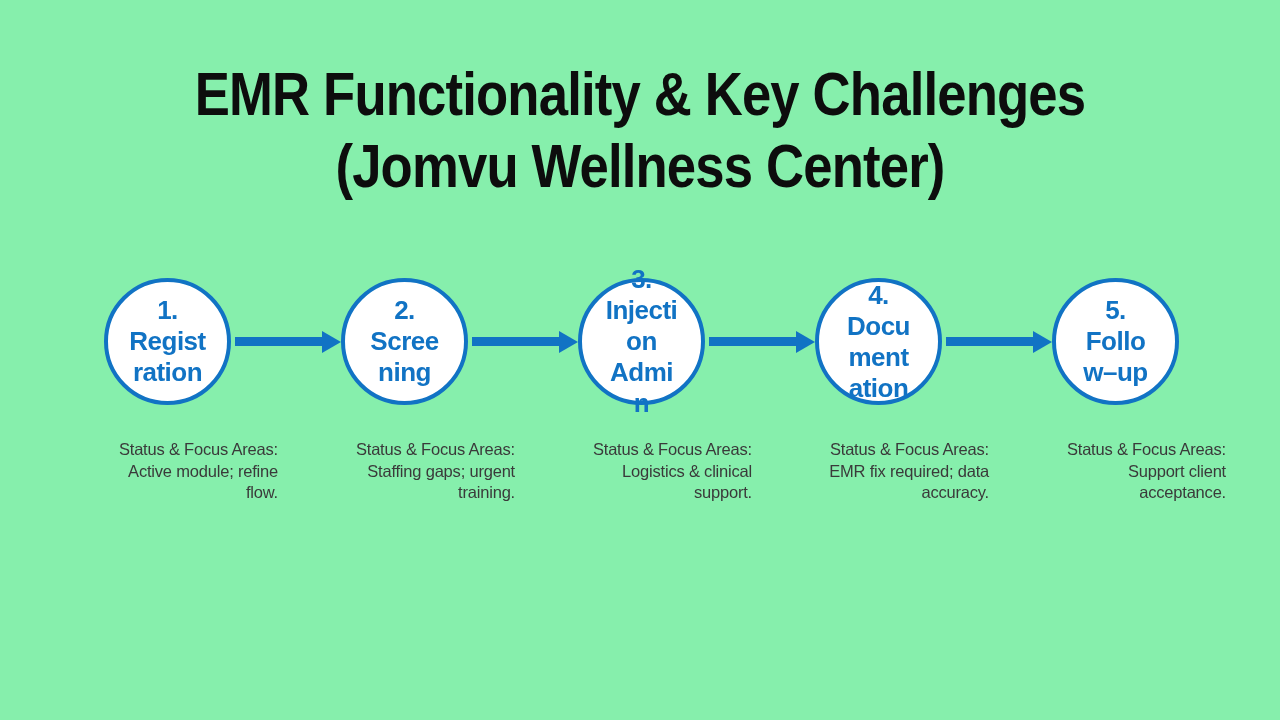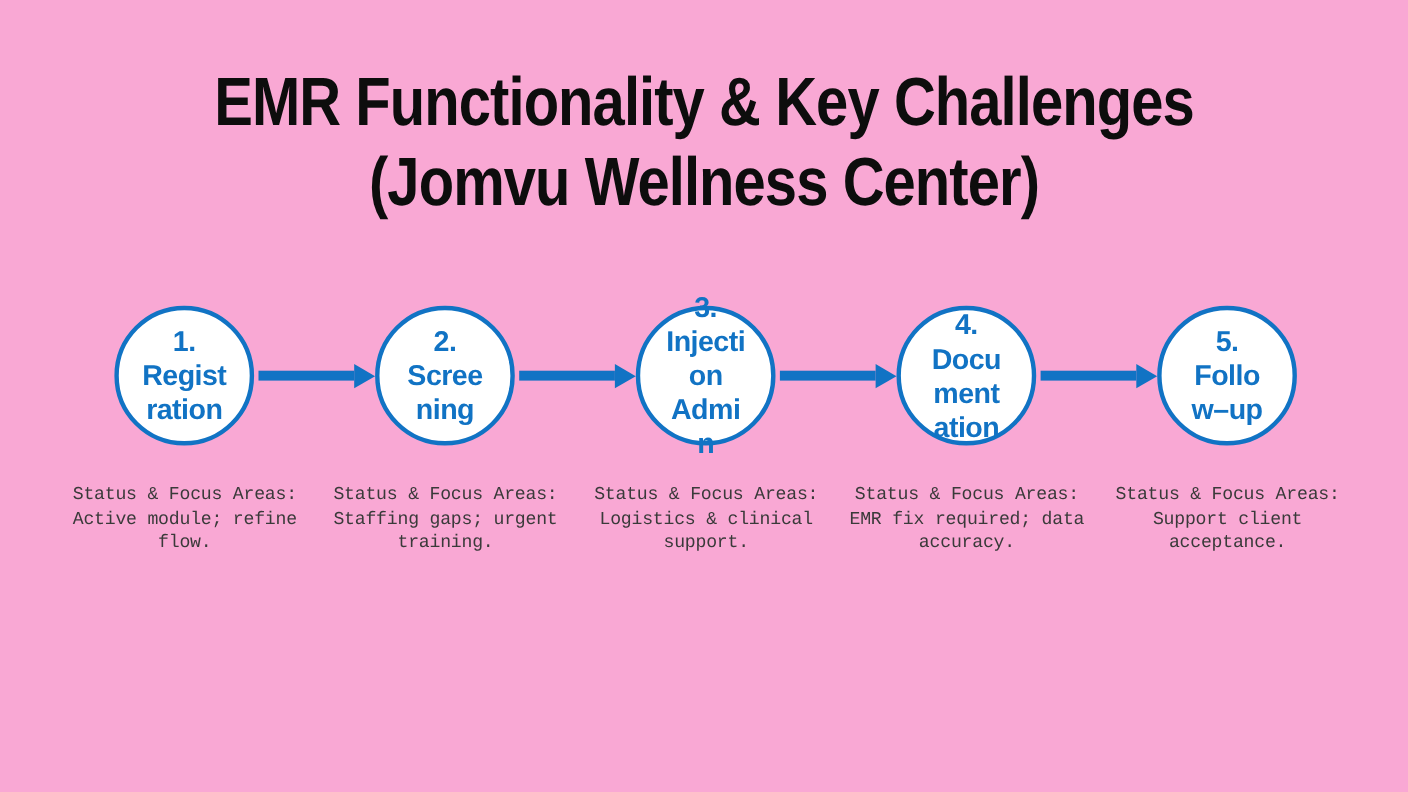--- a/index.html
+++ b/index.html
@@ -5,21 +5,21 @@
   html, body {
     margin: 0;
     padding: 0;
     background: #ffffff;
     font-family: "Liberation Sans", "DejaVu Sans", sans-serif;
   }
   .slide {
     position: relative;
     width: 1280px;
     height: 720px;
-    background: #f9a8d4;
+    background: #86efac;
     overflow: hidden;
   }
   
   .title {
     position: absolute;
     top: 58px;
     left: 0;
     width: 1280px;
     margin: 0;
     text-align: center;
@@ -82,27 +82,26 @@
     height: 0;
     border-left: 19px solid #1173c4;
     border-top: 11px solid transparent;
     border-bottom: 11px solid transparent;
   }
   
   .step-caption {
     position: absolute;
     top: 439px;
     width: 220px;
-    text-align: center;
+    text-align: right;
     white-space: pre-line;
     color: #3a3a3a;
     font-size: 16.5px;
     line-height: 21.5px;
     letter-spacing: -0.2px;
-    font-family: Liberation Mono, monospace;
   }
   .caption-1 { left: 58px; }
   .caption-2 { left: 295px; }
   .caption-3 { left: 532px; }
   .caption-4 { left: 769px; }
   .caption-5 { left: 1006px; }
 </style>
 </head>
 <body>
 

